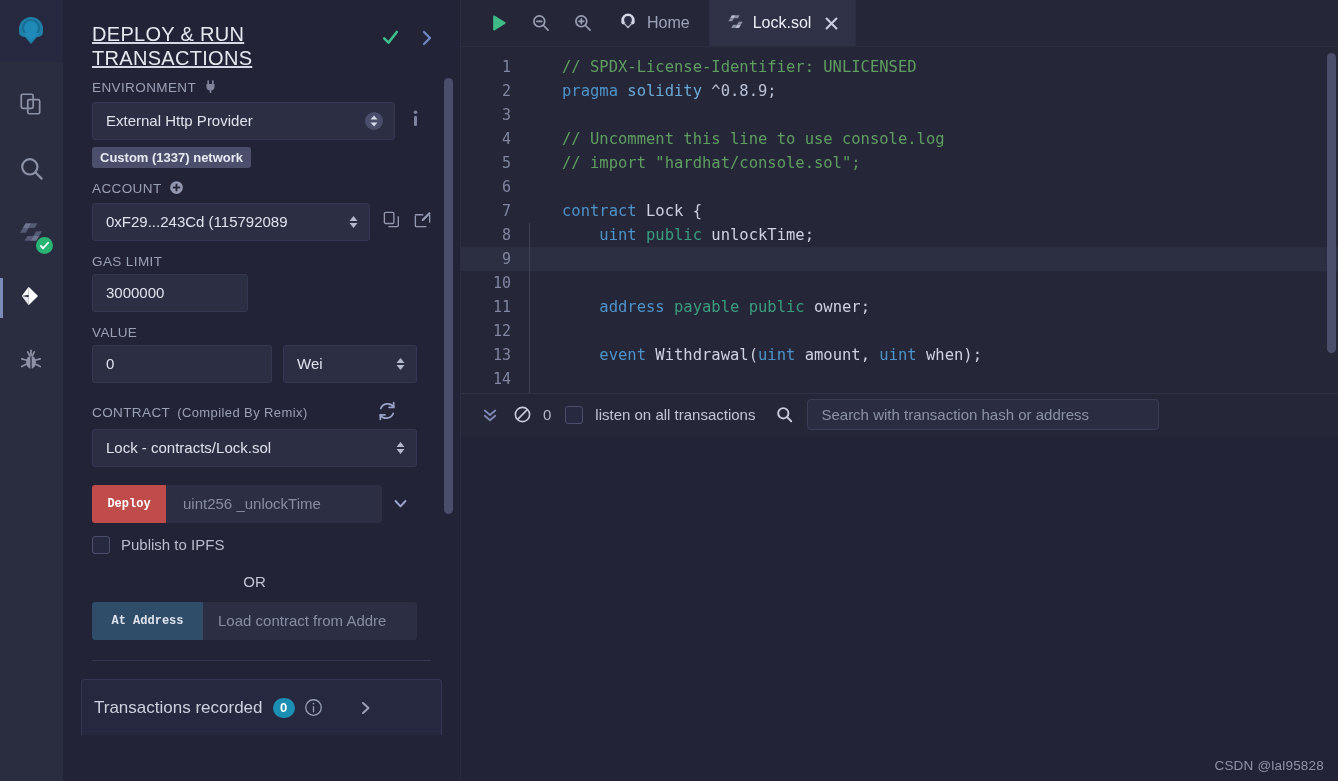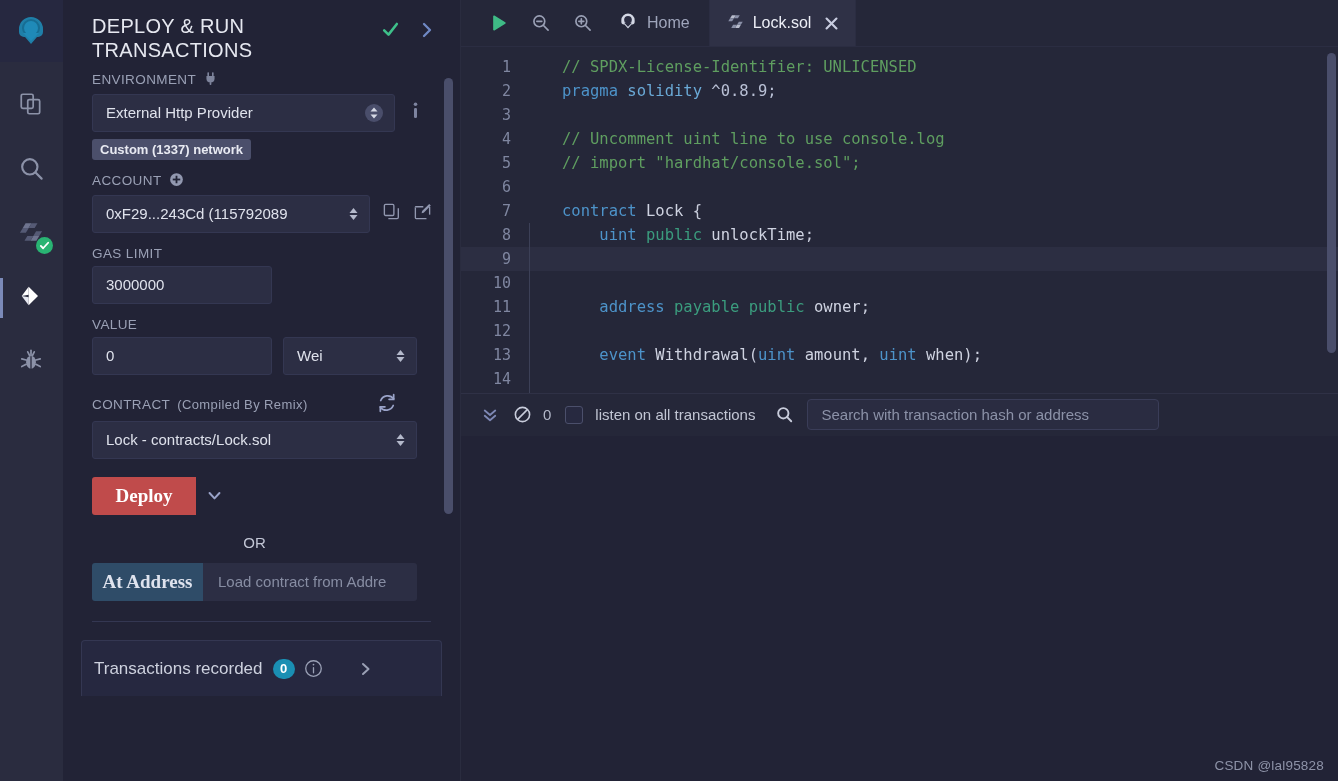--- a/index.html
+++ b/index.html
@@ -39,21 +39,22 @@
 
   
   .panel {
     width: 398px; flex: 0 0 398px; height: 781px;
     background: #222336; color: #d5d8e4;
     position: relative; overflow: hidden;
     border-right: 1px solid #2a2c3f;
   }
   .panel-header {
     display: flex; align-items: flex-start; justify-content: space-between;
-    padding: 14px 26px 8px 29px;
+    padding: 22px 26px 8px 29px;
+    text-decoration: underline;
   }
   .panel-title {
     font-size: 20px; line-height: 1.22; letter-spacing: .3px;
     color: #e6e8f0; font-weight: 400; text-transform: uppercase; max-width: 250px;
   }
   .panel-header-actions { display: flex; align-items: center; gap: 20px; padding-top: 6px; }
 
   .field-group { padding: 0 28px 0 29px; }
   .label {
     font-size: 13.5px; color: #9aa0b5; letter-spacing: .4px;
@@ -78,22 +79,22 @@
     display: inline-block; background: #4b4f6b; color: #e8eaf2;
     font-size: 13px; font-weight: bold; padding: 3px 8px; border-radius: 3px;
     margin-top: 7px; margin-bottom: 12px;
   }
 
   .value-row { display: flex; gap: 11px; margin-bottom: 0; }
   .value-row .input-box { width: 180px; }
   .value-row .select-box { width: 134px; }
 
   .btn {
-    border: none; border-radius: 3px; font-size: 19px; font-weight: bold;
-    color: #fff; height: 38px; cursor: pointer; font-family: Liberation Serif, serif;
+    border: none; border-radius: 3px; font-size: 12px; font-weight: bold;
+    color: #fff; height: 38px; cursor: pointer; font-family: Liberation Mono, monospace;
   }
   .deploy-btn { background: #c04b4b; width: 104px; border-radius: 3px 0 0 3px; }
   .deploy-input {
     background: #2c2e44; border: none; height: 38px; flex: 1;
     color: #878da3; font-size: 15px; padding-left: 17px; font-family: inherit;
     outline: none; border-radius: 0 3px 3px 0;
   }
   .deploy-input::placeholder { color: #878da3; }
   .chev-down { padding: 0 8px 0 10px; display: flex; align-items: center; cursor: pointer; }
 
@@ -381,21 +382,21 @@
             <path d="M3 7v13a1 1 0 0 0 1 1h13"></path>
             <path d="M3 7a1 1 0 0 1 1-1h9"></path>
             <path d="M21 6v10"></path>
             <path d="M20.5 2.5l2 2-9 9-2.6.6.6-2.6z" fill="#9298b0" stroke="none"></path>
           </svg>
         </span>
       </div>
 
       
       <div class="label" style="margin-top:13px">GAS LIMIT</div>
-      <div class="input-box" style="width:180px">
+      <div class="input-box" style="width:156px">
         <span>3000000</span>
       </div>
 
       
       <div class="label" style="margin-top:13px">VALUE</div>
       <div class="value-row">
         <div class="input-box">
           <span>0</span>
         </div>
         <div class="select-box">
@@ -430,27 +431,32 @@
           <svg width="11" height="20" viewBox="0 0 11 20">
             <polygon points="5.5,4 9.5,9 1.5,9" fill="#b4b9cb"></polygon>
             <polygon points="5.5,16 9.5,11 1.5,11" fill="#b4b9cb"></polygon>
           </svg>
         </span>
       </div>
 
       
       <div style="display:flex;align-items:center;margin-top:18px;width:325px">
         <button class="btn deploy-btn">Deploy</button>
+        <input class="deploy-input" placeholder="uint256 _unlockTime" style="">
         <span class="chev-down">
           <svg width="17" height="17" viewBox="0 0 24 24" fill="none" stroke="#9aa3c9" stroke-width="2.8" stroke-linecap="round" stroke-linejoin="round">
             <polyline points="5,8.5 12,16 19,8.5"></polyline>
           </svg>
         </span>
       </div>
 
+      <div class="check-row">
+        <span class="checkbox"></span>
+        <span class="check-label">Publish to IPFS</span>
+      </div>
 
       <div class="or-text" style="width:325px">OR</div>
 
       <div class="ataddr-row" style="width:325px">
         <button class="btn ataddr-btn">At Address</button>
         <input class="ataddr-input" placeholder="Load contract from Addre" style="">
       </div>
     </div>
 
     <div class="panel-divider"></div>
@@ -533,21 +539,21 @@
           </svg>
         </span>
       </div>
     </div>
 
     <div class="code-area">
       <div class="code-scroll" id="code-lines">
           <div class="code-line"><span class="ln">1</span><span class="code-text"><span class="c-com">// SPDX-License-Identifier: UNLICENSED</span></span></div>
           <div class="code-line"><span class="ln">2</span><span class="code-text"><span class="c-kw">pragma</span><span class="c-pun"> </span><span class="c-var">solidity</span><span class="c-num"> ^0.8.9;</span></span></div>
           <div class="code-line"><span class="ln">3</span><span class="code-text"></span></div>
-          <div class="code-line"><span class="ln">4</span><span class="code-text"><span class="c-com">// Uncomment uint line to use console.log</span></span></div>
+          <div class="code-line"><span class="ln">4</span><span class="code-text"><span class="c-com">// Uncomment this line to use console.log</span></span></div>
           <div class="code-line"><span class="ln">5</span><span class="code-text"><span class="c-com">// import "hardhat/console.sol";</span></span></div>
           <div class="code-line"><span class="ln">6</span><span class="code-text"></span></div>
           <div class="code-line"><span class="ln">7</span><span class="code-text"><span class="c-kw">contract</span><span class="c-pun"> </span><span class="c-id">Lock</span><span class="c-pun"> {</span></span></div>
           <div class="code-line"><span class="ln">8</span><span class="code-text"><span class="indent-guide" style="left: 2px;"></span><span class="c-pun">    </span><span class="c-type">uint</span><span class="c-pun"> </span><span class="c-kw2">public</span><span class="c-pun"> </span><span class="c-id">unlockTime</span><span class="c-pun">;</span></span></div>
           <div class="code-line hl"><span class="ln">9</span><span class="code-text"><span class="indent-guide" style="left: 2px;"></span></span></div>
           <div class="code-line"><span class="ln">10</span><span class="code-text"><span class="indent-guide" style="left: 2px;"></span></span></div>
           <div class="code-line"><span class="ln">11</span><span class="code-text"><span class="indent-guide" style="left: 2px;"></span><span class="c-pun">    </span><span class="c-type">address</span><span class="c-pun"> </span><span class="c-kw2">payable</span><span class="c-pun"> </span><span class="c-kw2">public</span><span class="c-pun"> </span><span class="c-id">owner</span><span class="c-pun">;</span></span></div>
           <div class="code-line"><span class="ln">12</span><span class="code-text"><span class="indent-guide" style="left: 2px;"></span></span></div>
           <div class="code-line"><span class="ln">13</span><span class="code-text"><span class="indent-guide" style="left: 2px;"></span><span class="c-pun">    </span><span class="c-kw">event</span><span class="c-pun"> </span><span class="c-id">Withdrawal</span><span class="c-pun">(</span><span class="c-type">uint</span><span class="c-id"> amount, </span><span class="c-type">uint</span><span class="c-id"> when);</span></span></div>
           <div class="code-line"><span class="ln">14</span><span class="code-text"><span class="indent-guide" style="left: 2px;"></span></span></div>

